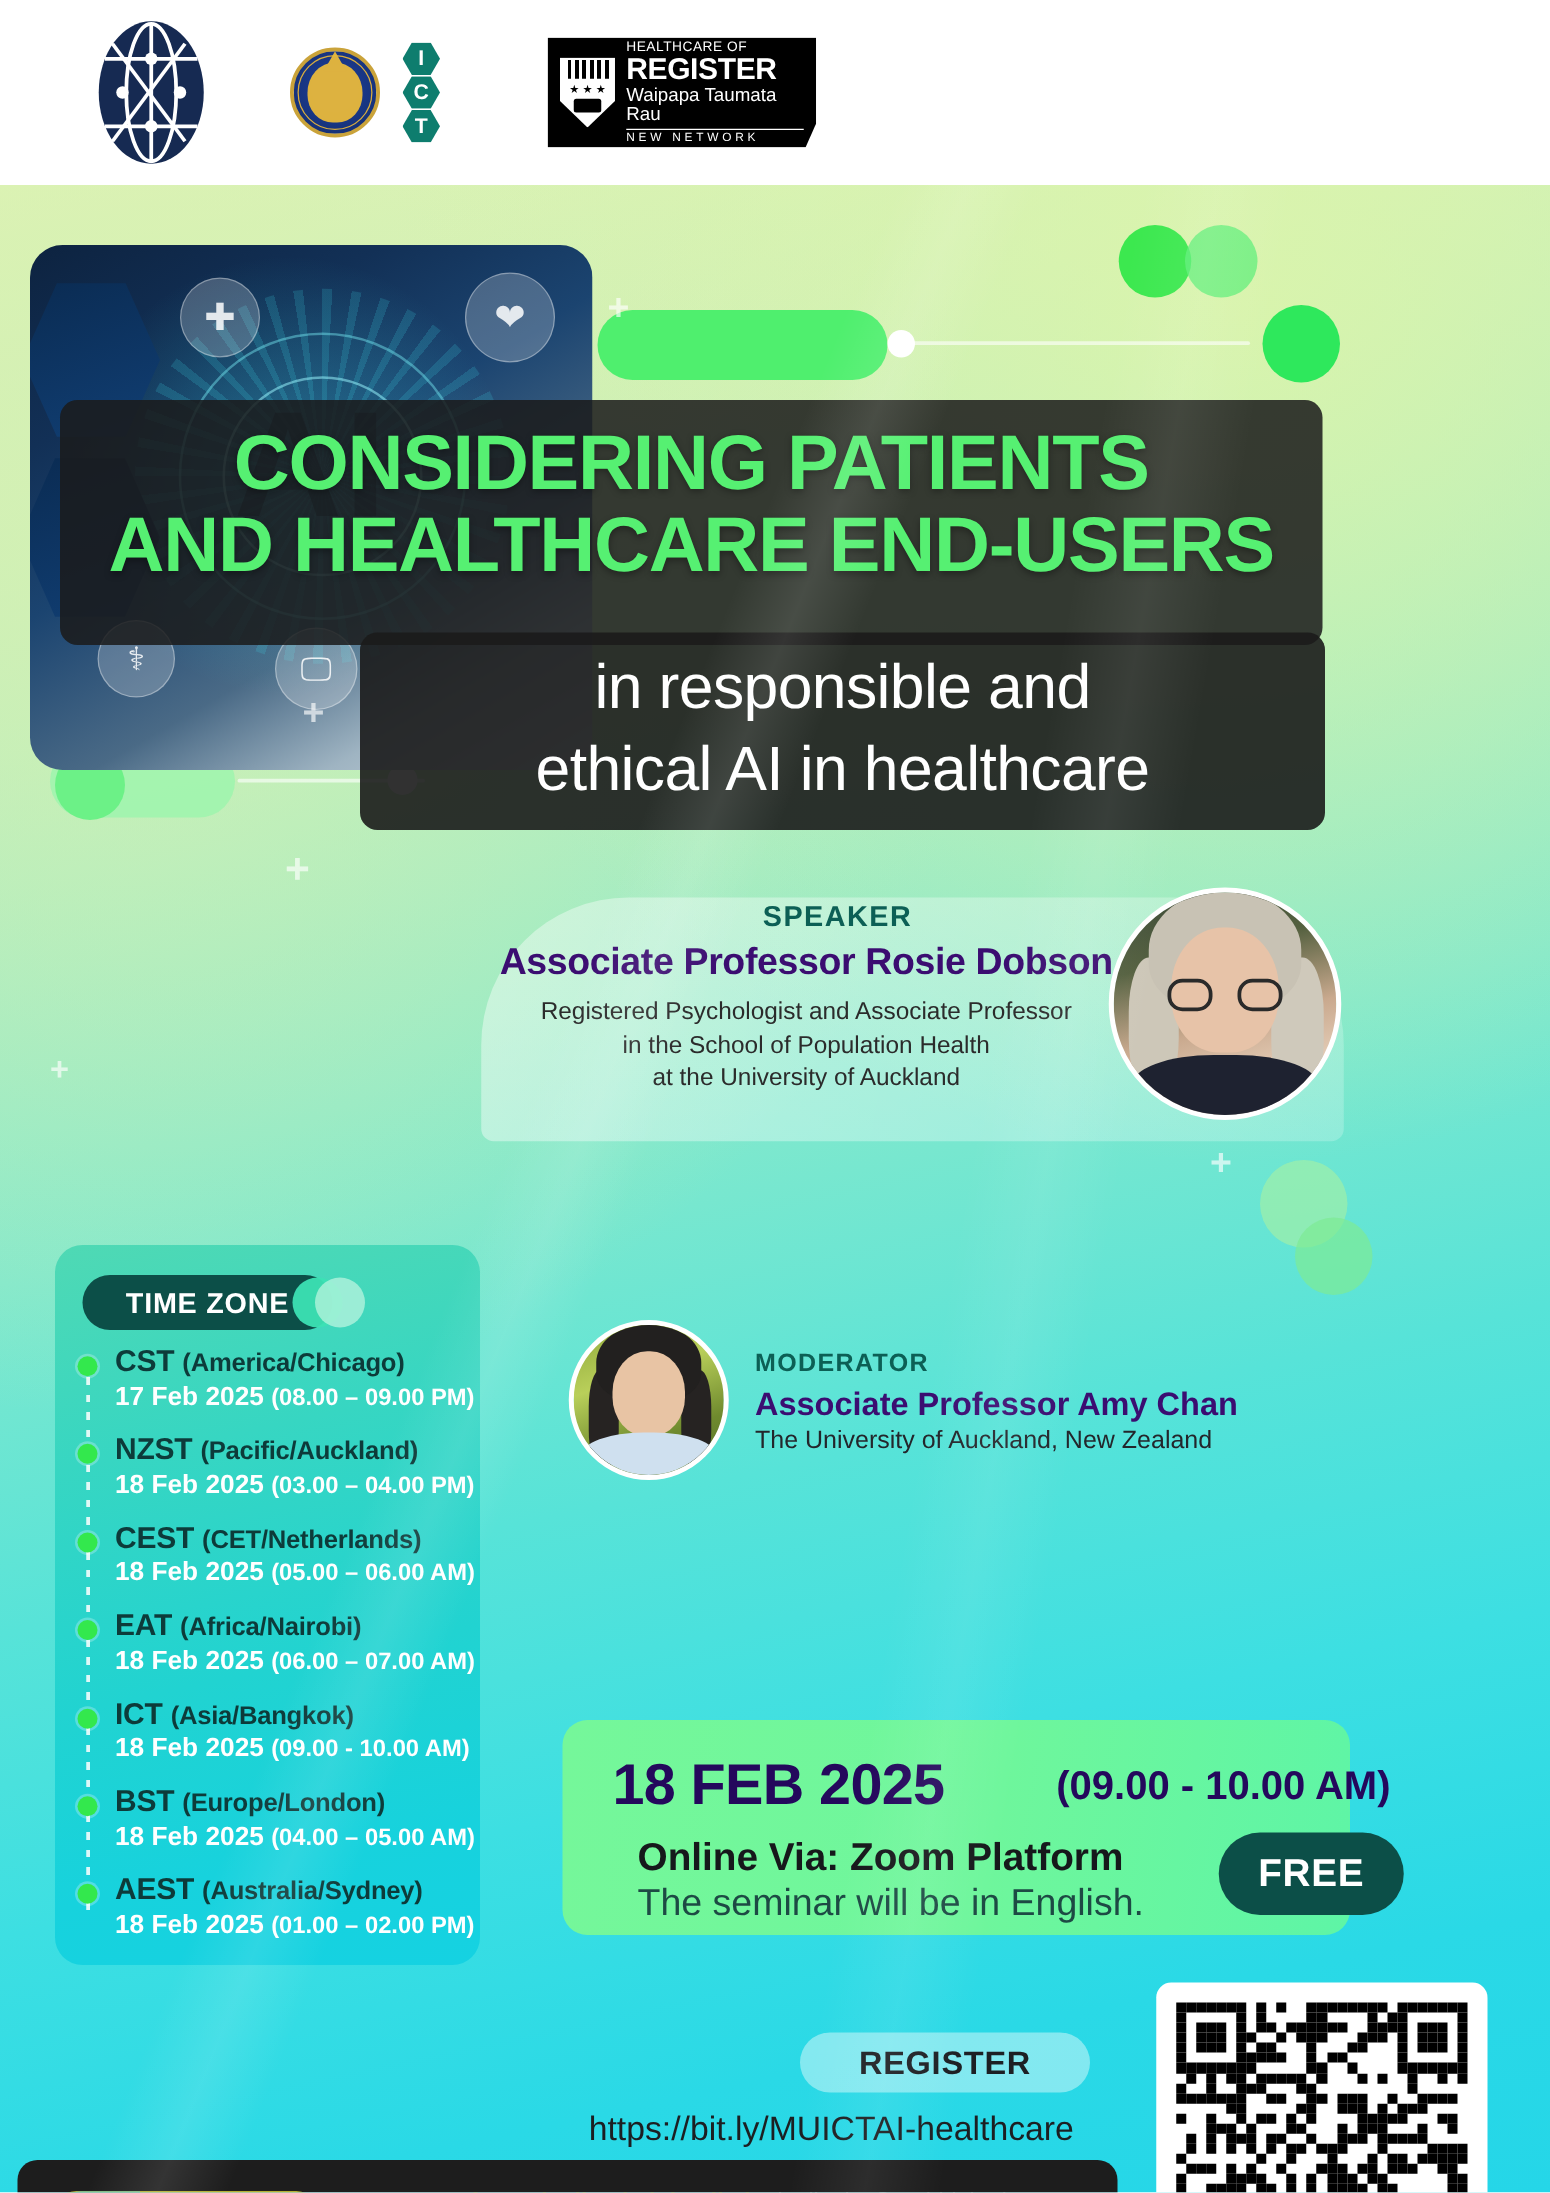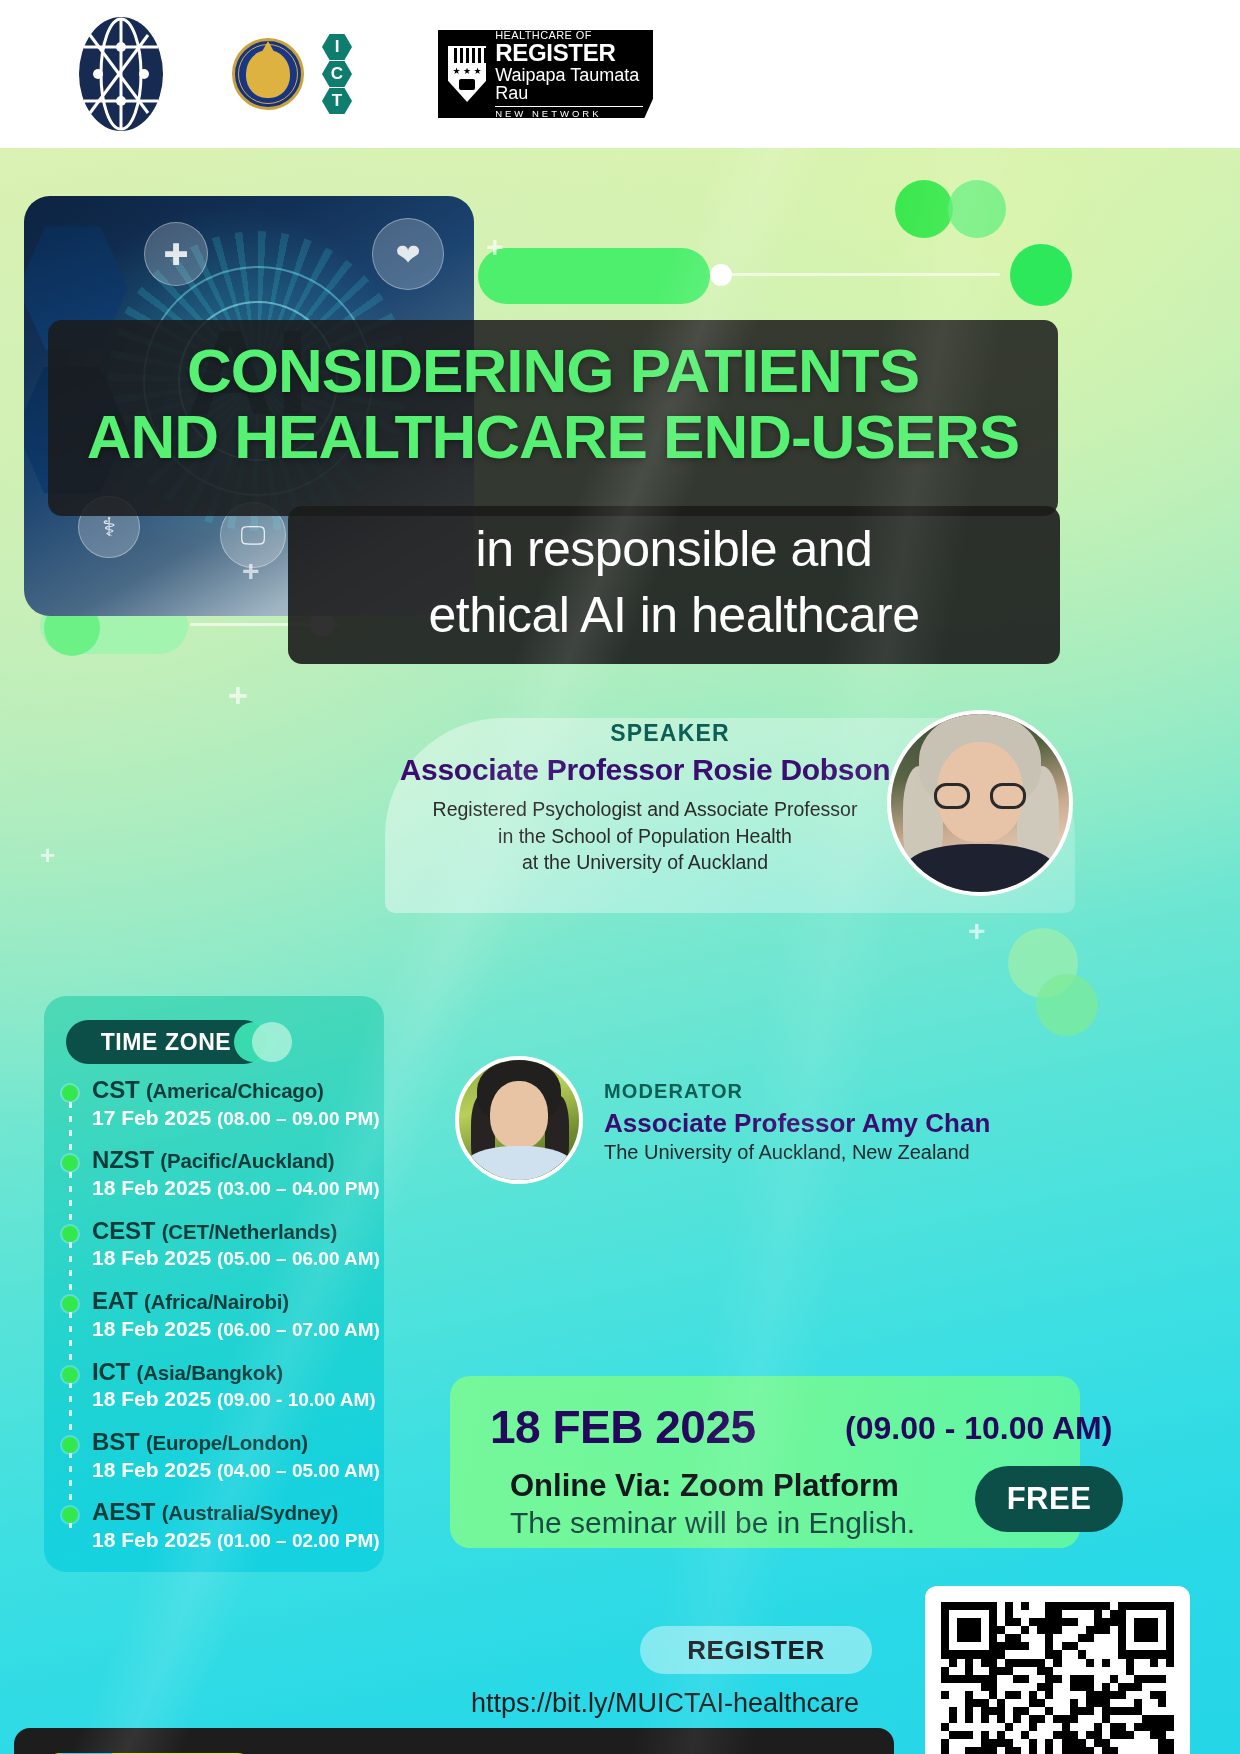--- a/index.html
+++ b/index.html
@@ -46,21 +46,21 @@
   .auck-shield{ width:47px; height:56px; background:#fff; position:relative;
       clip-path:polygon(0 0,100% 0,100% 62%,50% 100%,0 62%); }
   .auck-shield .stars{position:absolute;left:0;right:0;top:19px;height:12px;color:#000;font-size:9px;
       display:flex;justify-content:center;gap:3px;align-items:center;}
   .auck-shield .bk{position:absolute;left:11px;right:11px;top:33px;height:11px;background:#000;border-radius:2px;}
   .auck-shield .tri{position:absolute;left:6px;top:2px;width:35px;height:15px;
       background:repeating-linear-gradient(90deg,#000 0 3px,#fff 3px 6px);}
   .auck-text{ color:#fff; line-height:1.03; }
   .auck-l1{ font-size:11px; letter-spacing:0.4px;}
   .auck-l2{ font-size:24px; font-weight:bold; letter-spacing:-0.3px;}
-  .auck-l3{ font-size:18px; }
+  .auck-l3{ font-size:15px; }
   .auck-rule{ height:1px; background:#fff; margin:3px 0 2px; }
   .auck-l4{ font-size:9.5px; letter-spacing:3px; }
 
   
   .poster{
     position:absolute; left:0; top:148px; width:1240px; height:1606px;
     background:
       radial-gradient(circle at 80% 6%, rgba(220,245,170,.85) 0%, rgba(220,245,170,0) 38%),
       radial-gradient(circle at 8% 18%, rgba(214,241,178,.8) 0%, rgba(214,241,178,0) 40%),
       linear-gradient(168deg,#dff3b4 0%,#cdefb9 13%,#a8ecc2 30%,#7fe8cd 47%,#57e3d8 62%,#3ddfe2 75%,#2ad9e6 88%,#25d6e8 100%);

